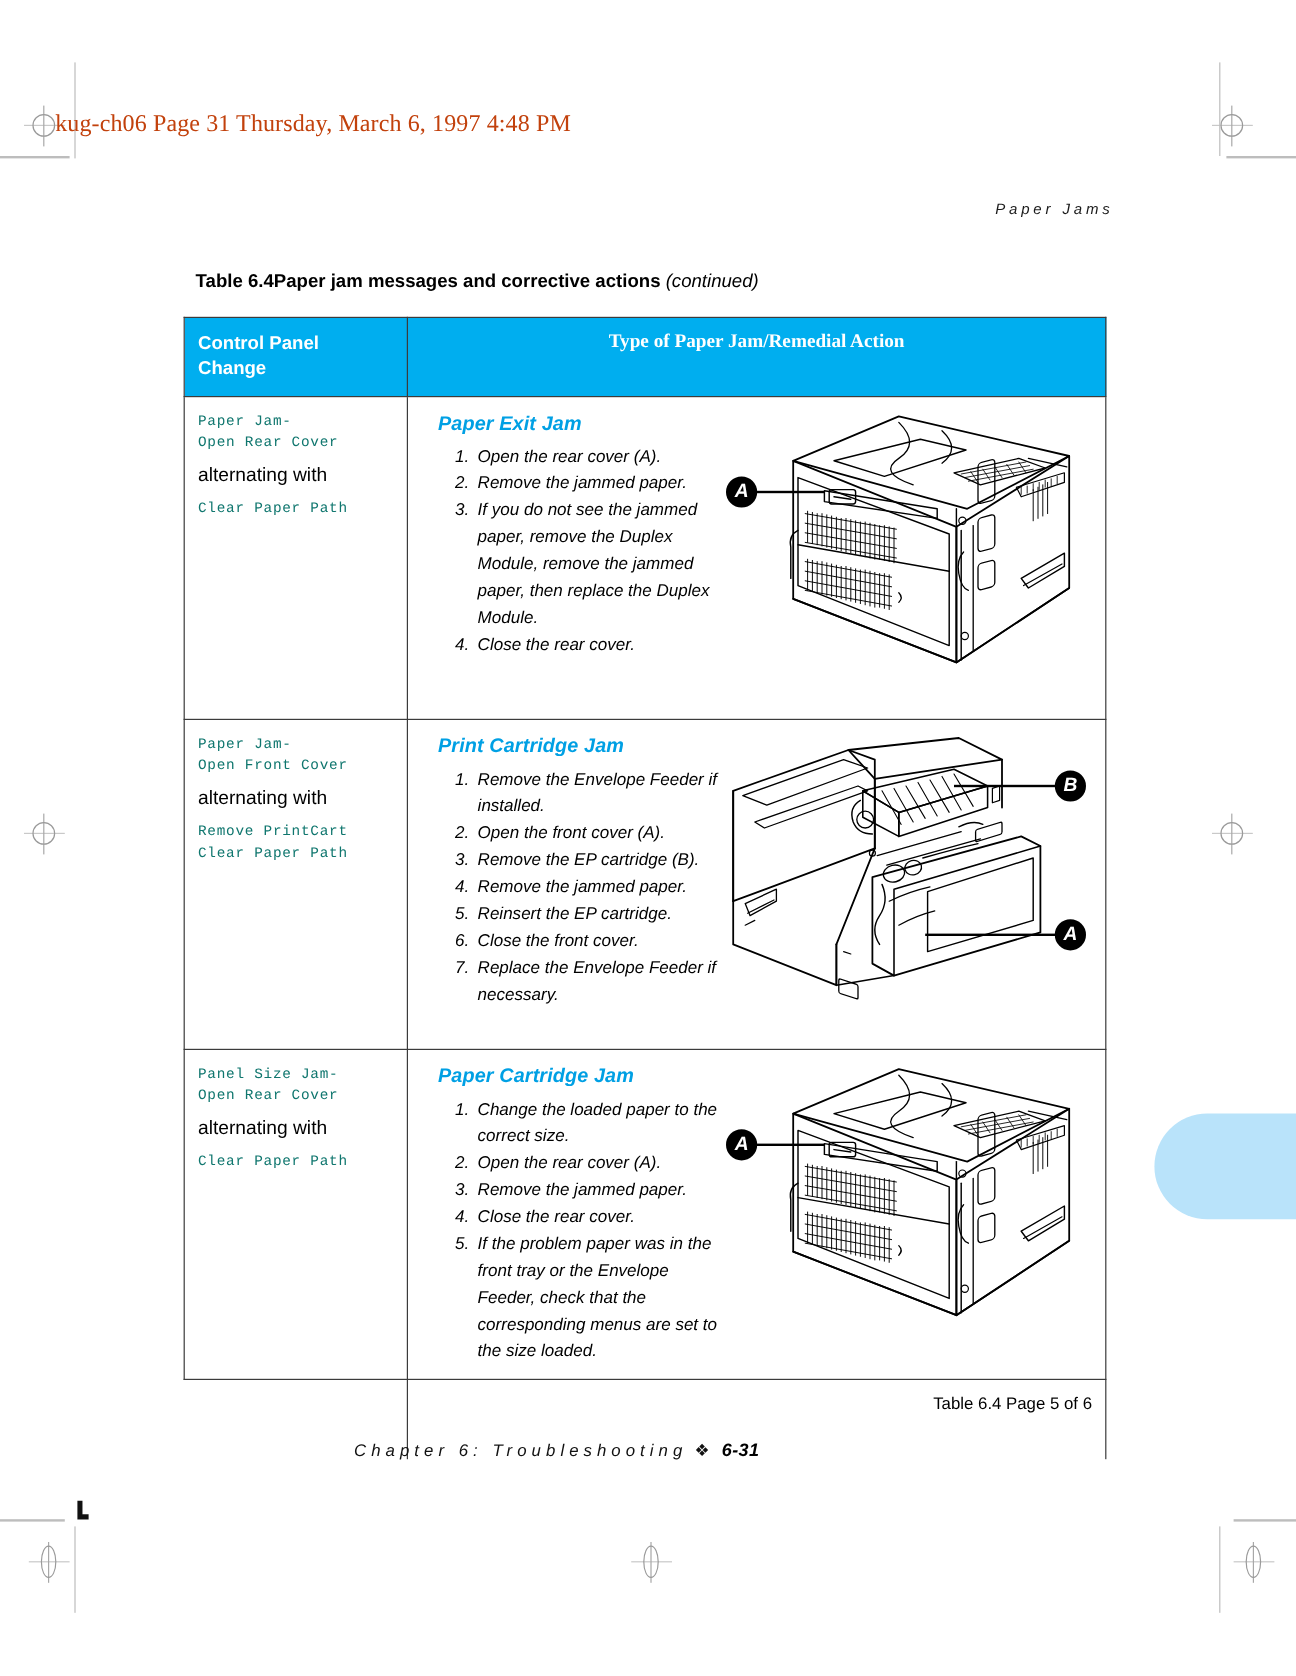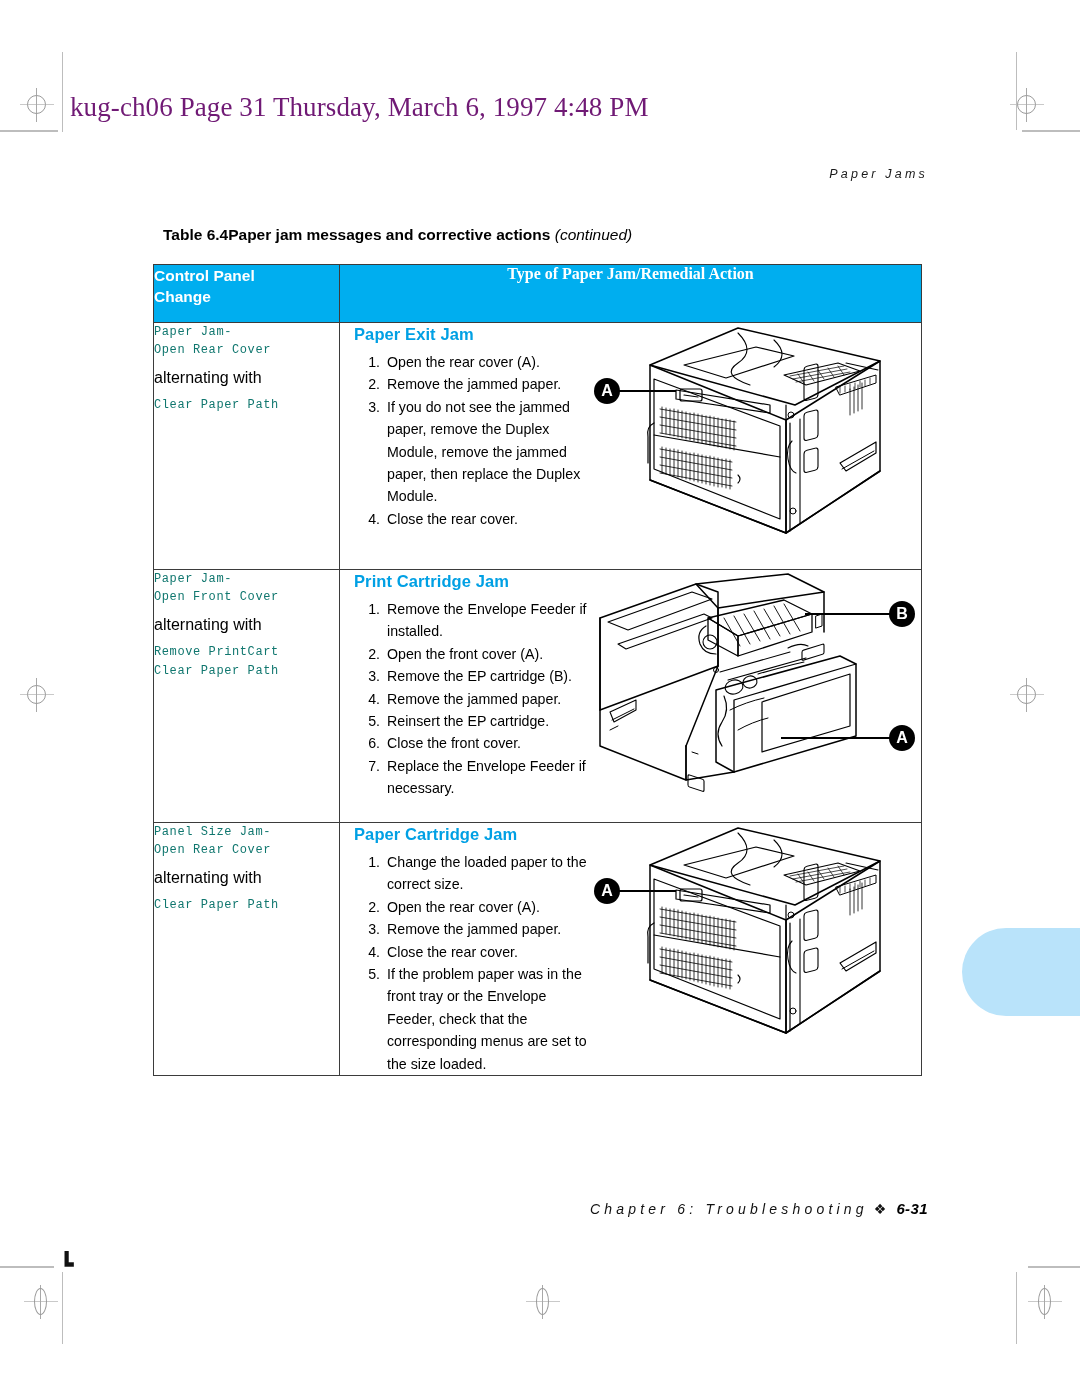--- a/index.html
+++ b/index.html
@@ -59,25 +59,25 @@
     font-family: "Liberation Sans", sans-serif;
     font-size: 22px;
     font-weight: bold;
     color: #111;
     line-height: 1;
   }
 
   
   .file-header {
     position: absolute;
-    left: 70px;
+    left: 46px;
     top: 92px;
     font-family: "Liberation Serif", serif;
-    font-size: 27px;
-    color: #701a75;
+    font-size: 20px;
+    color: #c2410c;
     white-space: nowrap;
     letter-spacing: 0.1px;
   }
 
   
   .running-head {
     position: absolute;
     right: 152px;
     top: 167px;
     font-family: "Liberation Sans", sans-serif;
@@ -112,21 +112,21 @@
     width: 768px;
     border-collapse: collapse;
     table-layout: fixed;
   }
   .jam-table col.c1 { width: 186px; }
   .jam-table col.c2 { width: 582px; }
 
   .jam-table th, .jam-table td {
     border: 1px solid #3b3b3b;
     vertical-align: top;
-    padding: 0;
+    padding: 11px;
   }
 
   thead th {
     background: #00aeef;
     height: 58px;
     padding: 8px 12px 8px 14px;
     box-sizing: border-box;
   }
   .th-left {
     color: #ffffff;
@@ -162,20 +162,21 @@
     color: #000;
     margin: 9px 0 7px 0;
     line-height: 1.3;
   }
   .mono-block { margin: 0; }
 
   
   .action-cell {
     padding: 10px 8px 10px 0;
     position: relative;
+    font-style: italic;
   }
   .action-flex {
     display: flex;
     align-items: flex-start;
   }
   .action-text {
     width: 248px;
     flex: 0 0 248px;
     padding-left: 14px;
     box-sizing: border-box;
@@ -238,21 +239,21 @@
     color: #000;
   }
   .blank-cell { border-right: 1px solid #3b3b3b; }
 
   
   .page-footer {
     position: absolute;
     left: 0;
     right: 152px;
     top: 1200px;
-    text-align: right;
+    text-align: center;
     white-space: nowrap;
   }
   .footer-chapter {
     font-style: italic;
     font-size: 14px;
     letter-spacing: 4.2px;
     color: #111;
   }
   .footer-diamond {
     font-size: 14px;
@@ -603,20 +604,24 @@
                 </g>
                 <path d="M198 82 L198 97" stroke-width="1.2"></path>
                 <path d="M62 157 L198 210 L292 148" stroke-width="1.5"></path>
               </g>
             </svg>
           </div>
         </div>
       </td>
     </tr>
 
+    <tr>
+      <td class="blank-cell" style="border-left:none;border-bottom:none;border-top:none;height:44px;"></td>
+      <td class="footnote-cell" style="border-left:1px solid #3b3b3b;border-right:1px solid #3b3b3b;border-bottom:none;">Table 6.4  Page 5 of 6</td>
+    </tr>
   </tbody>
 </table>
 
 <div class="thumb-tab"></div>
 
 <div class="page-footer">
   <span class="footer-chapter">Chapter 6: Troubleshooting</span><span class="footer-diamond">❖</span><span class="footer-page">6-31</span>
 </div>
 
 </body></html>

